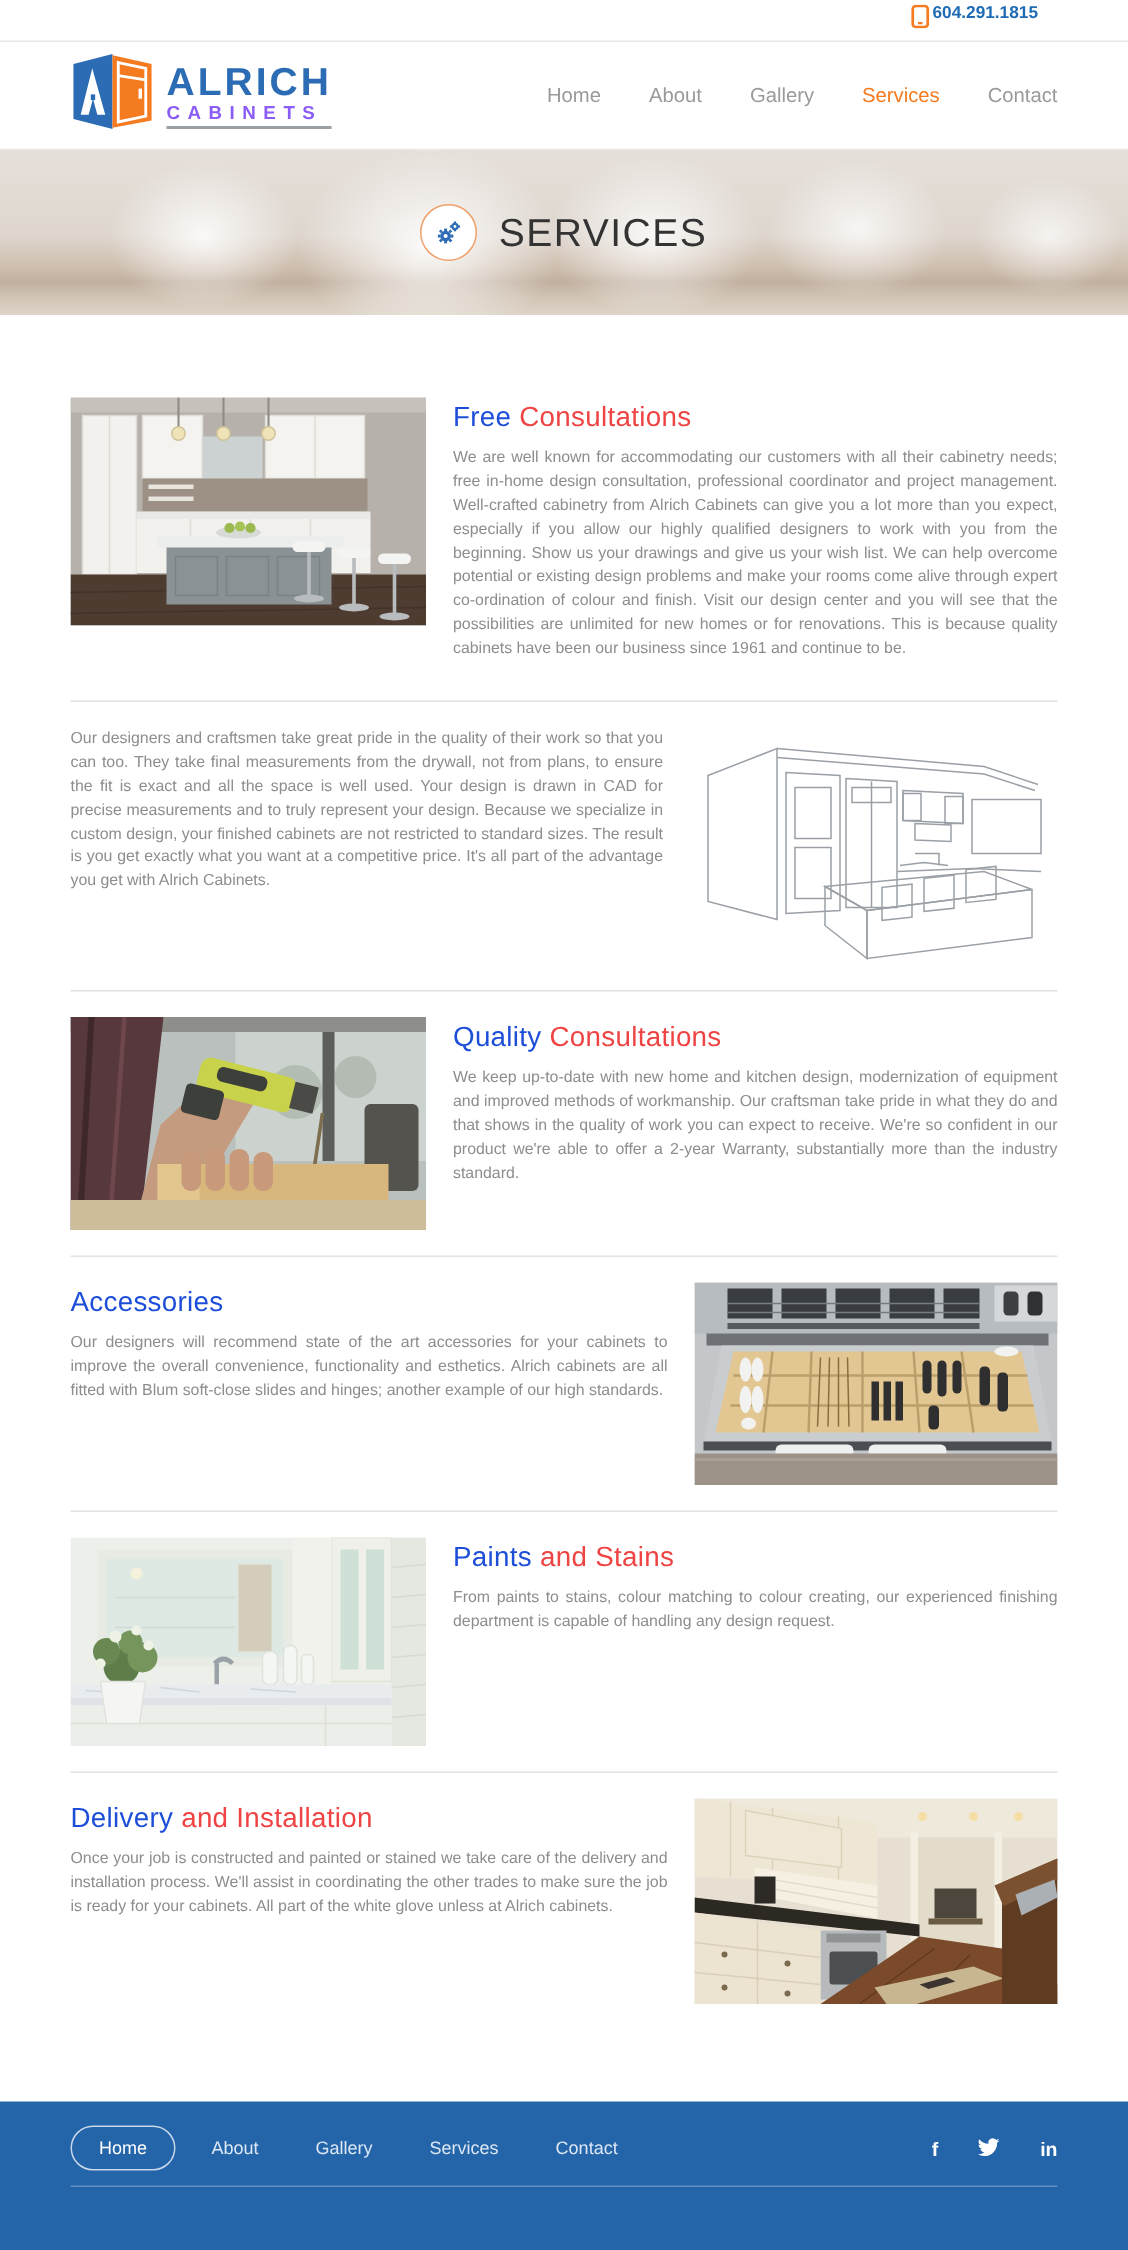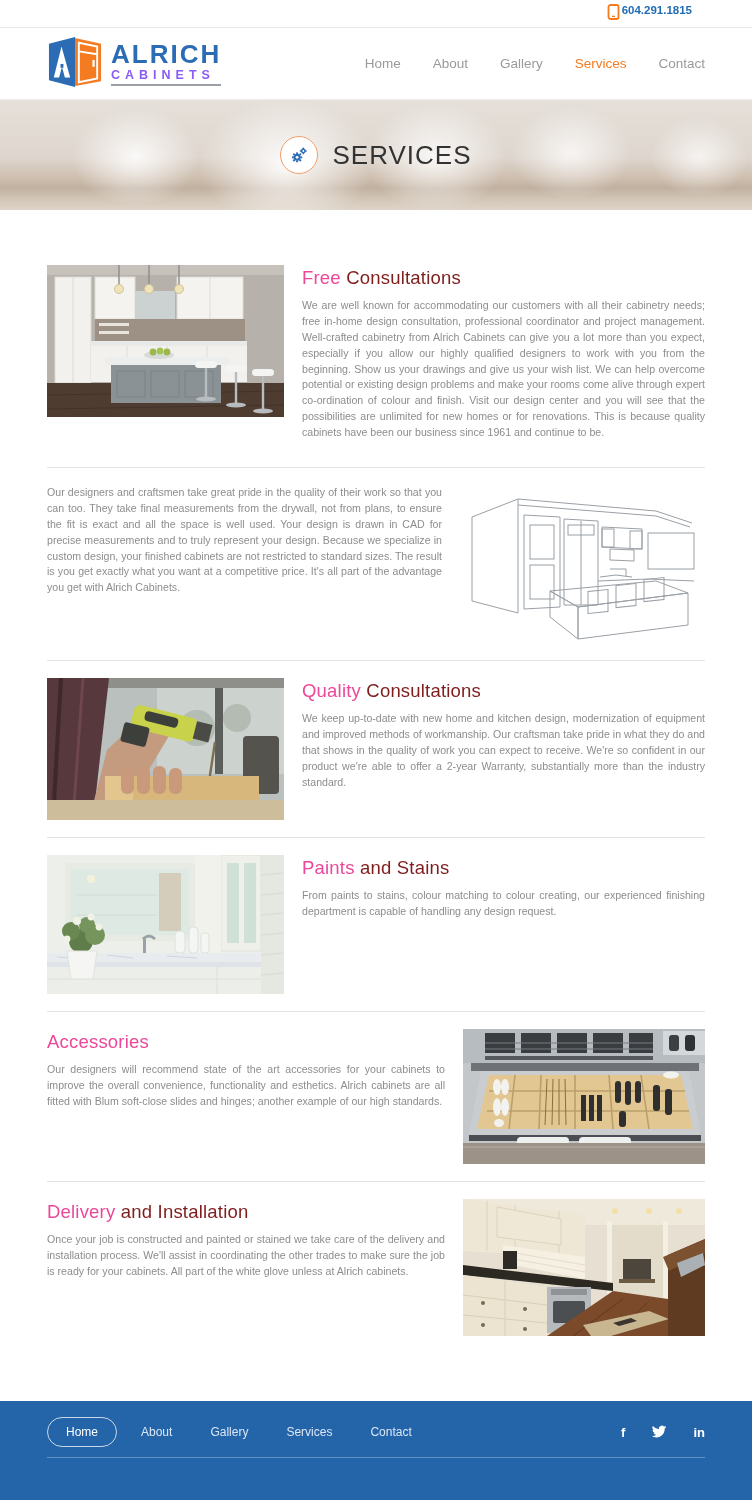--- a/index.html
+++ b/index.html
@@ -47,22 +47,22 @@
   }
   .banner-title { font-size:26px; font-weight:400; color:#333; letter-spacing:1px; }
   
   .content { width:658px; margin:0 auto; padding:38px 0 48px; }
   .svc { display:flex; gap:18px; padding:17px 0; }
   .svc + .svc { border-top:1px solid #e2e2e2; }
   .svc-img { flex-shrink:0; }
   .svc-img svg { display:block; }
   .svc-text { flex:1; min-width:0; }
   .svc h2 { font-size:18.5px; font-weight:400; margin:2px 0 9px; letter-spacing:.2px; }
-  .t-blue { color:#ec4899; }
-  .t-orange { color:#7f1d1d; }
+  .t-blue { color:#1d4ed8; }
+  .t-orange { color:#ef4444; }
   .svc p { font-size:10.6px; line-height:1.5; color:#8d8d8d; text-align:justify; margin:0 0 9px; }
   .svc p.bold-para { font-weight:bold; color:#7c7c7c; }
   
   .footer { background:#2464a9; color:#fff; padding:16px 47px 20px; min-height:148px; }
   .footer-nav { display:flex; align-items:center; }
   .fnav-item { font-size:12px; color:#dbe7f5; padding:7px 14px; cursor:pointer; }
   .fnav-item.pill { border:1px solid rgba(255,255,255,.75); border-radius:16px; padding:7px 18px; color:#fff; }
   .fnav-item + .fnav-item { margin-left:10px; }
   .social { margin-left:auto; display:flex; align-items:center; gap:26px; }
   .social-btn { cursor:pointer; color:#fff; font-weight:bold; font-size:13px; display:flex; align-items:center; }
@@ -271,76 +271,20 @@
         <rect y="122" width="237" height="20" fill="#cdbd9a"></rect>
       </svg>
     </div>
     <div class="svc-text">
       <h2><span class="t-blue">Quality</span> <span class="t-orange">Consultations</span></h2>
       <p>We keep up-to-date with new home and kitchen design, modernization of equipment and improved methods of workmanship. Our craftsman take pride in what they do and that shows in the quality of work you can expect to receive. We're so confident in our product we're able to offer a 2-year Warranty, substantially more than the industry standard.</p>
     </div>
   </section>
 
   <section class="svc">
-    <div class="svc-img">
-      <svg width="237" height="139" viewBox="0 0 237 139">
-        <rect width="237" height="139" fill="#edf0ea"></rect>
-        <rect x="214" y="0" width="23" height="139" fill="#e4e8e1"></rect>
-        <g stroke="#d5dbd2" stroke-width="1">
-          <line x1="214" y1="20" x2="237" y2="18"></line>
-            <line x1="214" y1="40" x2="237" y2="38"></line>
-          <line x1="214" y1="60" x2="237" y2="58"></line>
-            <line x1="214" y1="80" x2="237" y2="78"></line>
-          <line x1="214" y1="100" x2="237" y2="98"></line>
-            <line x1="214" y1="120" x2="237" y2="118"></line>
-        </g>
-        <rect x="174" y="0" width="40" height="96" fill="#eef0e9" stroke="#dfe3da"></rect>
-        <rect x="180" y="8" width="12" height="80" fill="#cfe0d6"></rect>
-        <rect x="197" y="8" width="12" height="80" fill="#cfe0d6"></rect>
-        <rect x="148" y="0" width="26" height="100" fill="#f1f2ec"></rect>
-        <rect x="18" y="8" width="130" height="78" fill="#e8ebe4"></rect>
-        <rect x="24" y="14" width="118" height="66" fill="#dfe9e3"></rect>
-        <rect x="112" y="18" width="22" height="58" fill="#d4cdbb"></rect>
-        <line x1="30" y1="40" x2="110" y2="40" stroke="#d0dcd4"></line>
-        <line x1="30" y1="60" x2="110" y2="60" stroke="#d0dcd4"></line>
-        <circle cx="44" cy="24" r="4" fill="#f4f1da"></circle>
-        <g fill="#f4f6f3" stroke="#dde2dc">
-          <rect x="128" y="76" width="10" height="22" rx="4"></rect>
-          <rect x="142" y="72" width="9" height="26" rx="4"></rect>
-          <rect x="154" y="78" width="8" height="20" rx="3"></rect>
-        </g>
-        <rect x="96" y="84" width="3" height="14" fill="#9aa2a8"></rect>
-        <path d="M96 84 q6 -6 12 0" stroke="#9aa2a8" stroke-width="3" fill="none"></path>
-        <rect x="0" y="98" width="214" height="9" fill="#e9ecef"></rect>
-        <rect x="0" y="107" width="214" height="5" fill="#dfe3e7"></rect>
-        <path d="M10 102 l30 2 M60 100 l26 3 M120 101 l30 2" stroke="#cfd5da" fill="none"></path>
-        <rect x="88" y="112" width="62" height="18" rx="9" fill="#fafbfb" stroke="#dcе0e2"></rect>
-        <rect y="112" width="214" height="27" fill="#eceee9"></rect>
-        <line x1="0" y1="124" x2="214" y2="124" stroke="#dde0d8"></line>
-        <line x1="170" y1="112" x2="170" y2="139" stroke="#dde0d8"></line>
-        <g>
-          <circle cx="34" cy="86" r="12" fill="#5f7d4a"></circle>
-            <circle cx="48" cy="80" r="10" fill="#76955c"></circle>
-          <circle cx="24" cy="76" r="9" fill="#6a8852"></circle>
-            <circle cx="40" cy="70" r="8" fill="#76955c"></circle>
-          <circle cx="30" cy="66" r="4" fill="#eef3e6"></circle>
-            <circle cx="44" cy="62" r="3.4" fill="#eef3e6"></circle>
-          <circle cx="52" cy="72" r="3.4" fill="#eef3e6"></circle>
-            <circle cx="20" cy="84" r="3.4" fill="#eef3e6"></circle>
-          <path d="M20 96 h30 l-4 28 h-22 z" fill="#f5f6f3" stroke="#e0e3dc"></path>
-        </g>
-      </svg>
-    </div>
-    <div class="svc-text">
-      <h2><span class="t-blue">Paints</span> <span class="t-orange">and Stains</span></h2>
-      <p>From paints to stains, colour matching to colour creating, our experienced finishing department is capable of handling any design request.</p>
-    </div>
-  </section>
-
-  <section class="svc">
     <div class="svc-text">
       <h2><span class="t-blue">Accessories</span> <span class="t-orange"></span></h2>
       <p>Our designers will recommend state of the art accessories for your cabinets to improve the overall convenience, functionality and esthetics. Alrich cabinets are all fitted with Blum soft-close slides and hinges; another example of our high standards.</p>
     </div>
     <div class="svc-img">
       <svg width="242" height="135" viewBox="0 0 242 135">
         <rect width="242" height="135" fill="#c3c7ca"></rect>
         <rect width="242" height="34" fill="#b7bcc0"></rect>
         <g fill="#3a3d40">
           <rect x="22" y="4" width="30" height="20"></rect>
@@ -393,20 +337,76 @@
             <ellipse cx="42" cy="78" rx="4" ry="9"></ellipse>
           <ellipse cx="36" cy="94" rx="5" ry="4"></ellipse>
           <ellipse cx="208" cy="46" rx="8" ry="3.4"></ellipse>
         </g>
         <rect x="6" y="106" width="232" height="6" fill="#4a4e52"></rect>
         <rect x="54" y="108" width="52" height="9" rx="4" fill="#eef0f0"></rect>
         <rect x="116" y="108" width="52" height="9" rx="4" fill="#eef0f0"></rect>
         <polygon points="0,114 242,114 242,135 0,135" fill="#9d9288"></polygon>
         <line x1="0" y1="118" x2="242" y2="118" stroke="#aaa096" stroke-width="2"></line>
       </svg>
+    </div>
+  </section>
+
+  <section class="svc">
+    <div class="svc-img">
+      <svg width="237" height="139" viewBox="0 0 237 139">
+        <rect width="237" height="139" fill="#edf0ea"></rect>
+        <rect x="214" y="0" width="23" height="139" fill="#e4e8e1"></rect>
+        <g stroke="#d5dbd2" stroke-width="1">
+          <line x1="214" y1="20" x2="237" y2="18"></line>
+            <line x1="214" y1="40" x2="237" y2="38"></line>
+          <line x1="214" y1="60" x2="237" y2="58"></line>
+            <line x1="214" y1="80" x2="237" y2="78"></line>
+          <line x1="214" y1="100" x2="237" y2="98"></line>
+            <line x1="214" y1="120" x2="237" y2="118"></line>
+        </g>
+        <rect x="174" y="0" width="40" height="96" fill="#eef0e9" stroke="#dfe3da"></rect>
+        <rect x="180" y="8" width="12" height="80" fill="#cfe0d6"></rect>
+        <rect x="197" y="8" width="12" height="80" fill="#cfe0d6"></rect>
+        <rect x="148" y="0" width="26" height="100" fill="#f1f2ec"></rect>
+        <rect x="18" y="8" width="130" height="78" fill="#e8ebe4"></rect>
+        <rect x="24" y="14" width="118" height="66" fill="#dfe9e3"></rect>
+        <rect x="112" y="18" width="22" height="58" fill="#d4cdbb"></rect>
+        <line x1="30" y1="40" x2="110" y2="40" stroke="#d0dcd4"></line>
+        <line x1="30" y1="60" x2="110" y2="60" stroke="#d0dcd4"></line>
+        <circle cx="44" cy="24" r="4" fill="#f4f1da"></circle>
+        <g fill="#f4f6f3" stroke="#dde2dc">
+          <rect x="128" y="76" width="10" height="22" rx="4"></rect>
+          <rect x="142" y="72" width="9" height="26" rx="4"></rect>
+          <rect x="154" y="78" width="8" height="20" rx="3"></rect>
+        </g>
+        <rect x="96" y="84" width="3" height="14" fill="#9aa2a8"></rect>
+        <path d="M96 84 q6 -6 12 0" stroke="#9aa2a8" stroke-width="3" fill="none"></path>
+        <rect x="0" y="98" width="214" height="9" fill="#e9ecef"></rect>
+        <rect x="0" y="107" width="214" height="5" fill="#dfe3e7"></rect>
+        <path d="M10 102 l30 2 M60 100 l26 3 M120 101 l30 2" stroke="#cfd5da" fill="none"></path>
+        <rect x="88" y="112" width="62" height="18" rx="9" fill="#fafbfb" stroke="#dcе0e2"></rect>
+        <rect y="112" width="214" height="27" fill="#eceee9"></rect>
+        <line x1="0" y1="124" x2="214" y2="124" stroke="#dde0d8"></line>
+        <line x1="170" y1="112" x2="170" y2="139" stroke="#dde0d8"></line>
+        <g>
+          <circle cx="34" cy="86" r="12" fill="#5f7d4a"></circle>
+            <circle cx="48" cy="80" r="10" fill="#76955c"></circle>
+          <circle cx="24" cy="76" r="9" fill="#6a8852"></circle>
+            <circle cx="40" cy="70" r="8" fill="#76955c"></circle>
+          <circle cx="30" cy="66" r="4" fill="#eef3e6"></circle>
+            <circle cx="44" cy="62" r="3.4" fill="#eef3e6"></circle>
+          <circle cx="52" cy="72" r="3.4" fill="#eef3e6"></circle>
+            <circle cx="20" cy="84" r="3.4" fill="#eef3e6"></circle>
+          <path d="M20 96 h30 l-4 28 h-22 z" fill="#f5f6f3" stroke="#e0e3dc"></path>
+        </g>
+      </svg>
+    </div>
+    <div class="svc-text">
+      <h2><span class="t-blue">Paints</span> <span class="t-orange">and Stains</span></h2>
+      <p>From paints to stains, colour matching to colour creating, our experienced finishing department is capable of handling any design request.</p>
     </div>
   </section>
 
   <section class="svc">
     <div class="svc-text">
       <h2><span class="t-blue">Delivery</span> <span class="t-orange">and Installation</span></h2>
       <p>Once your job is constructed and painted or stained we take care of the delivery and installation process. We'll assist in coordinating the other trades to make sure the job is ready for your cabinets. All part of the white glove unless at Alrich cabinets.</p>
     </div>
     <div class="svc-img">
       <svg width="242" height="137" viewBox="0 0 242 137">

